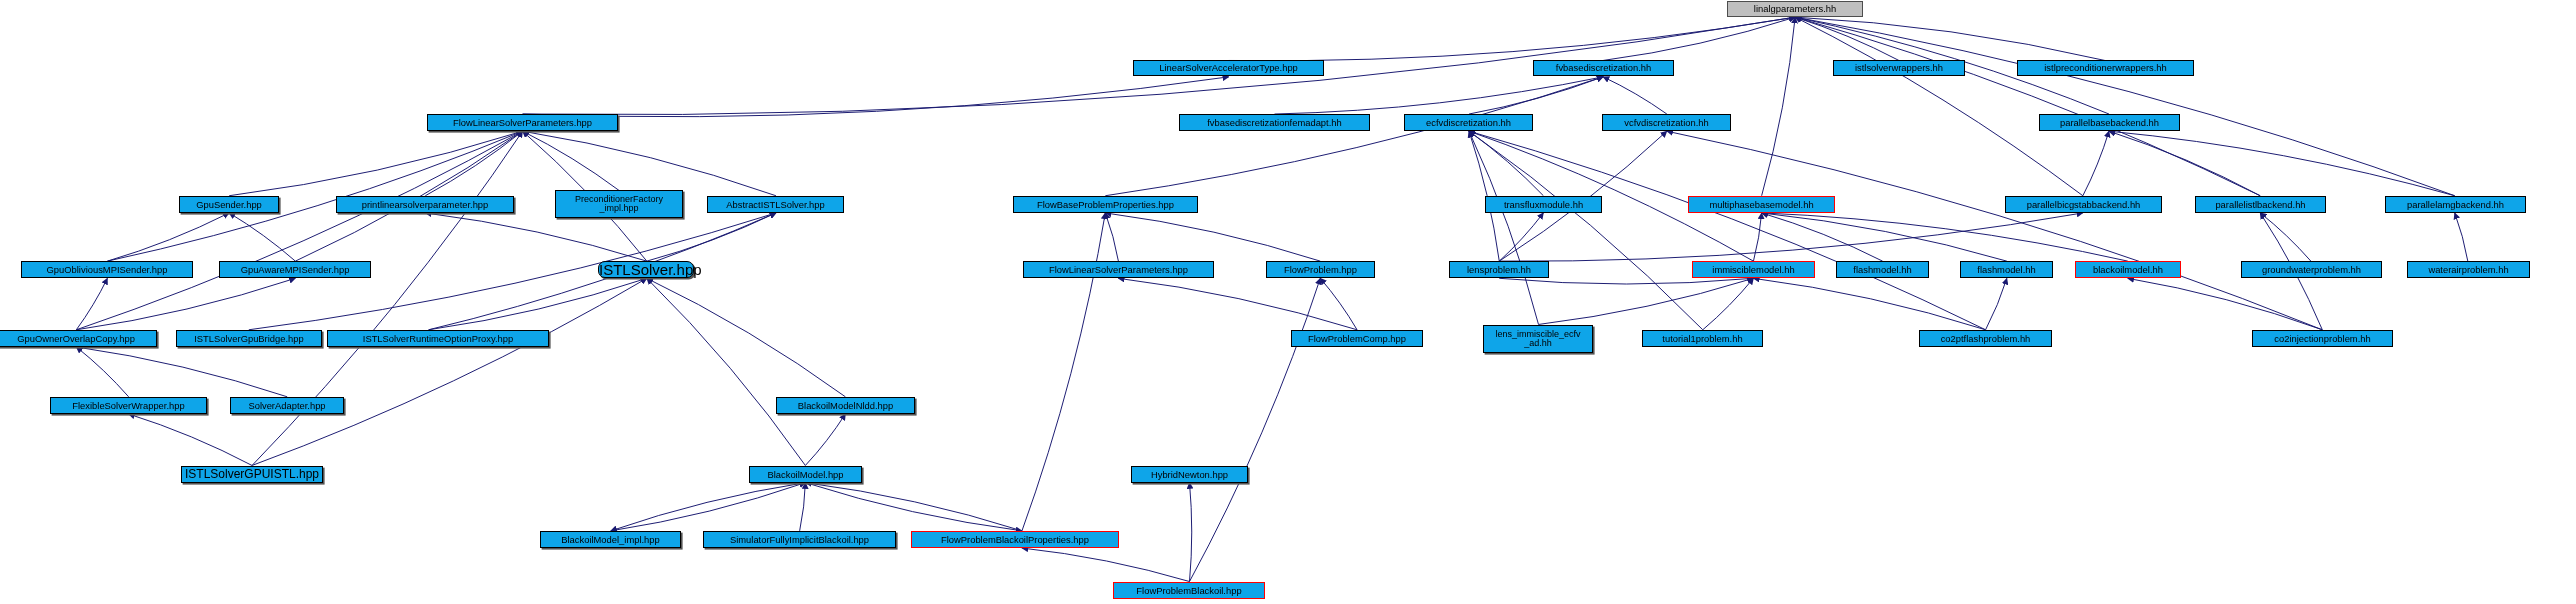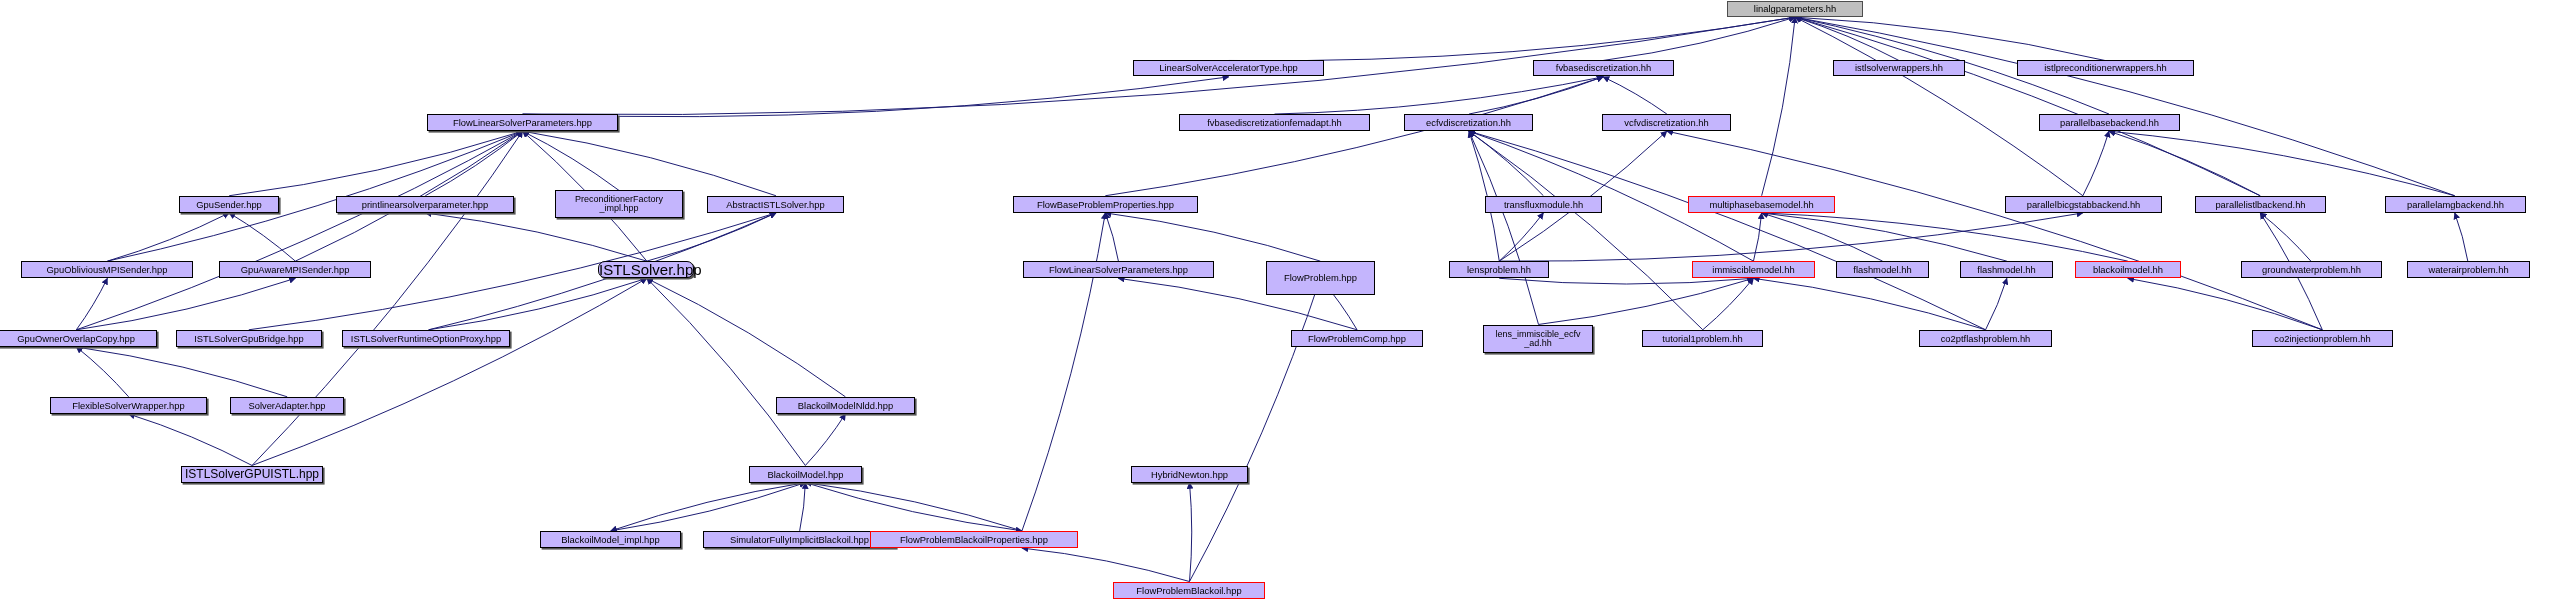--- a/index.html
+++ b/index.html
@@ -1,18 +1,18 @@
 <!DOCTYPE html>
 <html style="font-size:13px"><head>
 <meta charset="utf-8">
 <style>
   html,body{margin:0;padding:0;background:#ffffff;}
   #canvas{position:relative;width:2576px;height:604px;background:#ffffff;
           font-family:"Liberation Sans",sans-serif;overflow:hidden;text-decoration:underline;}
-  .node{position:absolute;box-sizing:border-box;background:#c4b5fd;
+  .node{position:absolute;box-sizing:border-box;background:#0ea5e9;
         border:0.8px solid #000000;display:flex;align-items:center;
         justify-content:center;text-align:center;line-height:1.05;
         color:#000000;white-space:pre-line;}
   .node span{display:block;width:100%;padding:0 2.5px;}
   .node.root{background:#bfbfbf;border:0.8px solid #4d4d4d;}
   .node.red{border:0.8px solid #ff0000;}
   .node.shadow{box-shadow:1.6px 1.6px 0 0 #555555;}
   svg.edges{position:absolute;left:0;top:0;width:2576px;height:604px;
             pointer-events:none;}
 </style>
@@ -127,42 +127,42 @@
       <div class="node" style="left: 1013px; top: 196px; width: 185px; height: 17px; font-size: 9.4px;"><span>FlowBaseProblemProperties.hpp</span></div>
       <div class="node" style="left: 1485px; top: 196px; width: 117px; height: 17px; font-size: 9.4px;"><span>transfluxmodule.hh</span></div>
       <div class="node red" style="left: 1688px; top: 196px; width: 147px; height: 17px; font-size: 9.4px;"><span>multiphasebasemodel.hh</span></div>
       <div class="node" style="left: 2005px; top: 196px; width: 157px; height: 17px; font-size: 9.4px;"><span>parallelbicgstabbackend.hh</span></div>
       <div class="node" style="left: 2195px; top: 196px; width: 131px; height: 17px; font-size: 9.4px;"><span>parallelistlbackend.hh</span></div>
       <div class="node" style="left: 2385px; top: 196px; width: 141px; height: 17px; font-size: 9.4px;"><span>parallelamgbackend.hh</span></div>
       <div class="node" style="left: 21px; top: 261px; width: 172px; height: 17px; font-size: 9.4px;"><span>GpuObliviousMPISender.hpp</span></div>
       <div class="node" style="left: 219px; top: 261px; width: 152px; height: 17px; font-size: 9.4px;"><span>GpuAwareMPISender.hpp</span></div>
       <div class="node shadow" style="left: 598px; top: 261px; width: 96px; height: 17px; font-size: 15px; border-radius: 7px;"><span>ISTLSolver.hpp</span></div>
       <div class="node" style="left: 1023px; top: 261px; width: 191px; height: 17px; font-size: 9.4px;"><span>FlowLinearSolverParameters.hpp</span></div>
-      <div class="node" style="left: 1266px; top: 261px; width: 109px; height: 34px; font-size: 9.4px;"><span>FlowProblem.hpp</span></div>
+      <div class="node" style="left: 1266px; top: 261px; width: 109px; height: 17px; font-size: 9.4px;"><span>FlowProblem.hpp</span></div>
       <div class="node" style="left: 1449px; top: 261px; width: 100px; height: 17px; font-size: 9.4px;"><span>lensproblem.hh</span></div>
       <div class="node red" style="left: 1692px; top: 261px; width: 123px; height: 17px; font-size: 9.4px;"><span>immisciblemodel.hh</span></div>
       <div class="node" style="left: 1836px; top: 261px; width: 93px; height: 17px; font-size: 9.4px;"><span>flashmodel.hh</span></div>
       <div class="node" style="left: 1960px; top: 261px; width: 93px; height: 17px; font-size: 9.4px;"><span>flashmodel.hh</span></div>
       <div class="node red" style="left: 2075px; top: 261px; width: 106px; height: 17px; font-size: 9.4px;"><span>blackoilmodel.hh</span></div>
       <div class="node" style="left: 2241px; top: 261px; width: 141px; height: 17px; font-size: 9.4px;"><span>groundwaterproblem.hh</span></div>
       <div class="node" style="left: 2407px; top: 261px; width: 123px; height: 17px; font-size: 9.4px;"><span>waterairproblem.hh</span></div>
       <div class="node shadow" style="left: -4.9px; top: 330px; width: 162px; height: 17px; font-size: 9.4px;"><span>GpuOwnerOverlapCopy.hpp</span></div>
       <div class="node shadow" style="left: 176px; top: 330px; width: 146px; height: 17px; font-size: 9.4px;"><span>ISTLSolverGpuBridge.hpp</span></div>
-      <div class="node shadow" style="left: 342px; top: 330px; width: 168px; height: 17px; font-size: 9.4px;"><span>ISTLSolverRuntimeOptionProxy.hpp</span></div>
+      <div class="node shadow" style="left: 327px; top: 330px; width: 222px; height: 17px; font-size: 9.4px;"><span>ISTLSolverRuntimeOptionProxy.hpp</span></div>
       <div class="node" style="left: 1291px; top: 330px; width: 132px; height: 17px; font-size: 9.4px;"><span>FlowProblemComp.hpp</span></div>
       <div class="node shadow" style="left: 1483px; top: 325px; width: 110px; height: 28px; font-size: 9px;"><span>lens_immiscible_ecfv
 _ad.hh</span></div>
       <div class="node" style="left: 1642px; top: 330px; width: 121px; height: 17px; font-size: 9.4px;"><span>tutorial1problem.hh</span></div>
       <div class="node" style="left: 1919px; top: 330px; width: 133px; height: 17px; font-size: 9.4px;"><span>co2ptflashproblem.hh</span></div>
       <div class="node" style="left: 2252px; top: 330px; width: 141px; height: 17px; font-size: 9.4px;"><span>co2injectionproblem.hh</span></div>
       <div class="node shadow" style="left: 50px; top: 397px; width: 157px; height: 17px; font-size: 9.4px;"><span>FlexibleSolverWrapper.hpp</span></div>
       <div class="node shadow" style="left: 230px; top: 397px; width: 114px; height: 17px; font-size: 9.4px;"><span>SolverAdapter.hpp</span></div>
       <div class="node shadow" style="left: 776px; top: 397px; width: 139px; height: 17px; font-size: 9.4px;"><span>BlackoilModelNldd.hpp</span></div>
       <div class="node shadow" style="left: 181px; top: 466px; width: 142px; height: 17px; font-size: 12px;"><span>ISTLSolverGPUISTL.hpp</span></div>
       <div class="node shadow" style="left: 749px; top: 466px; width: 113px; height: 17px; font-size: 9.4px;"><span>BlackoilModel.hpp</span></div>
       <div class="node shadow" style="left: 1131px; top: 466px; width: 117px; height: 17px; font-size: 9.4px;"><span>HybridNewton.hpp</span></div>
       <div class="node shadow" style="left: 540px; top: 531px; width: 141px; height: 17px; font-size: 9.4px;"><span>BlackoilModel_impl.hpp</span></div>
       <div class="node shadow" style="left: 703px; top: 531px; width: 193px; height: 17px; font-size: 9.4px;"><span>SimulatorFullyImplicitBlackoil.hpp</span></div>
-      <div class="node red" style="left: 870px; top: 531px; width: 208px; height: 17px; font-size: 9.4px;"><span>FlowProblemBlackoilProperties.hpp</span></div>
+      <div class="node red" style="left: 911px; top: 531px; width: 208px; height: 17px; font-size: 9.4px;"><span>FlowProblemBlackoilProperties.hpp</span></div>
       <div class="node red" style="left: 1113px; top: 582px; width: 152px; height: 17px; font-size: 9.4px;"><span>FlowProblemBlackoil.hpp</span></div>
     </div>
 </div>
 
 
 </body></html>

